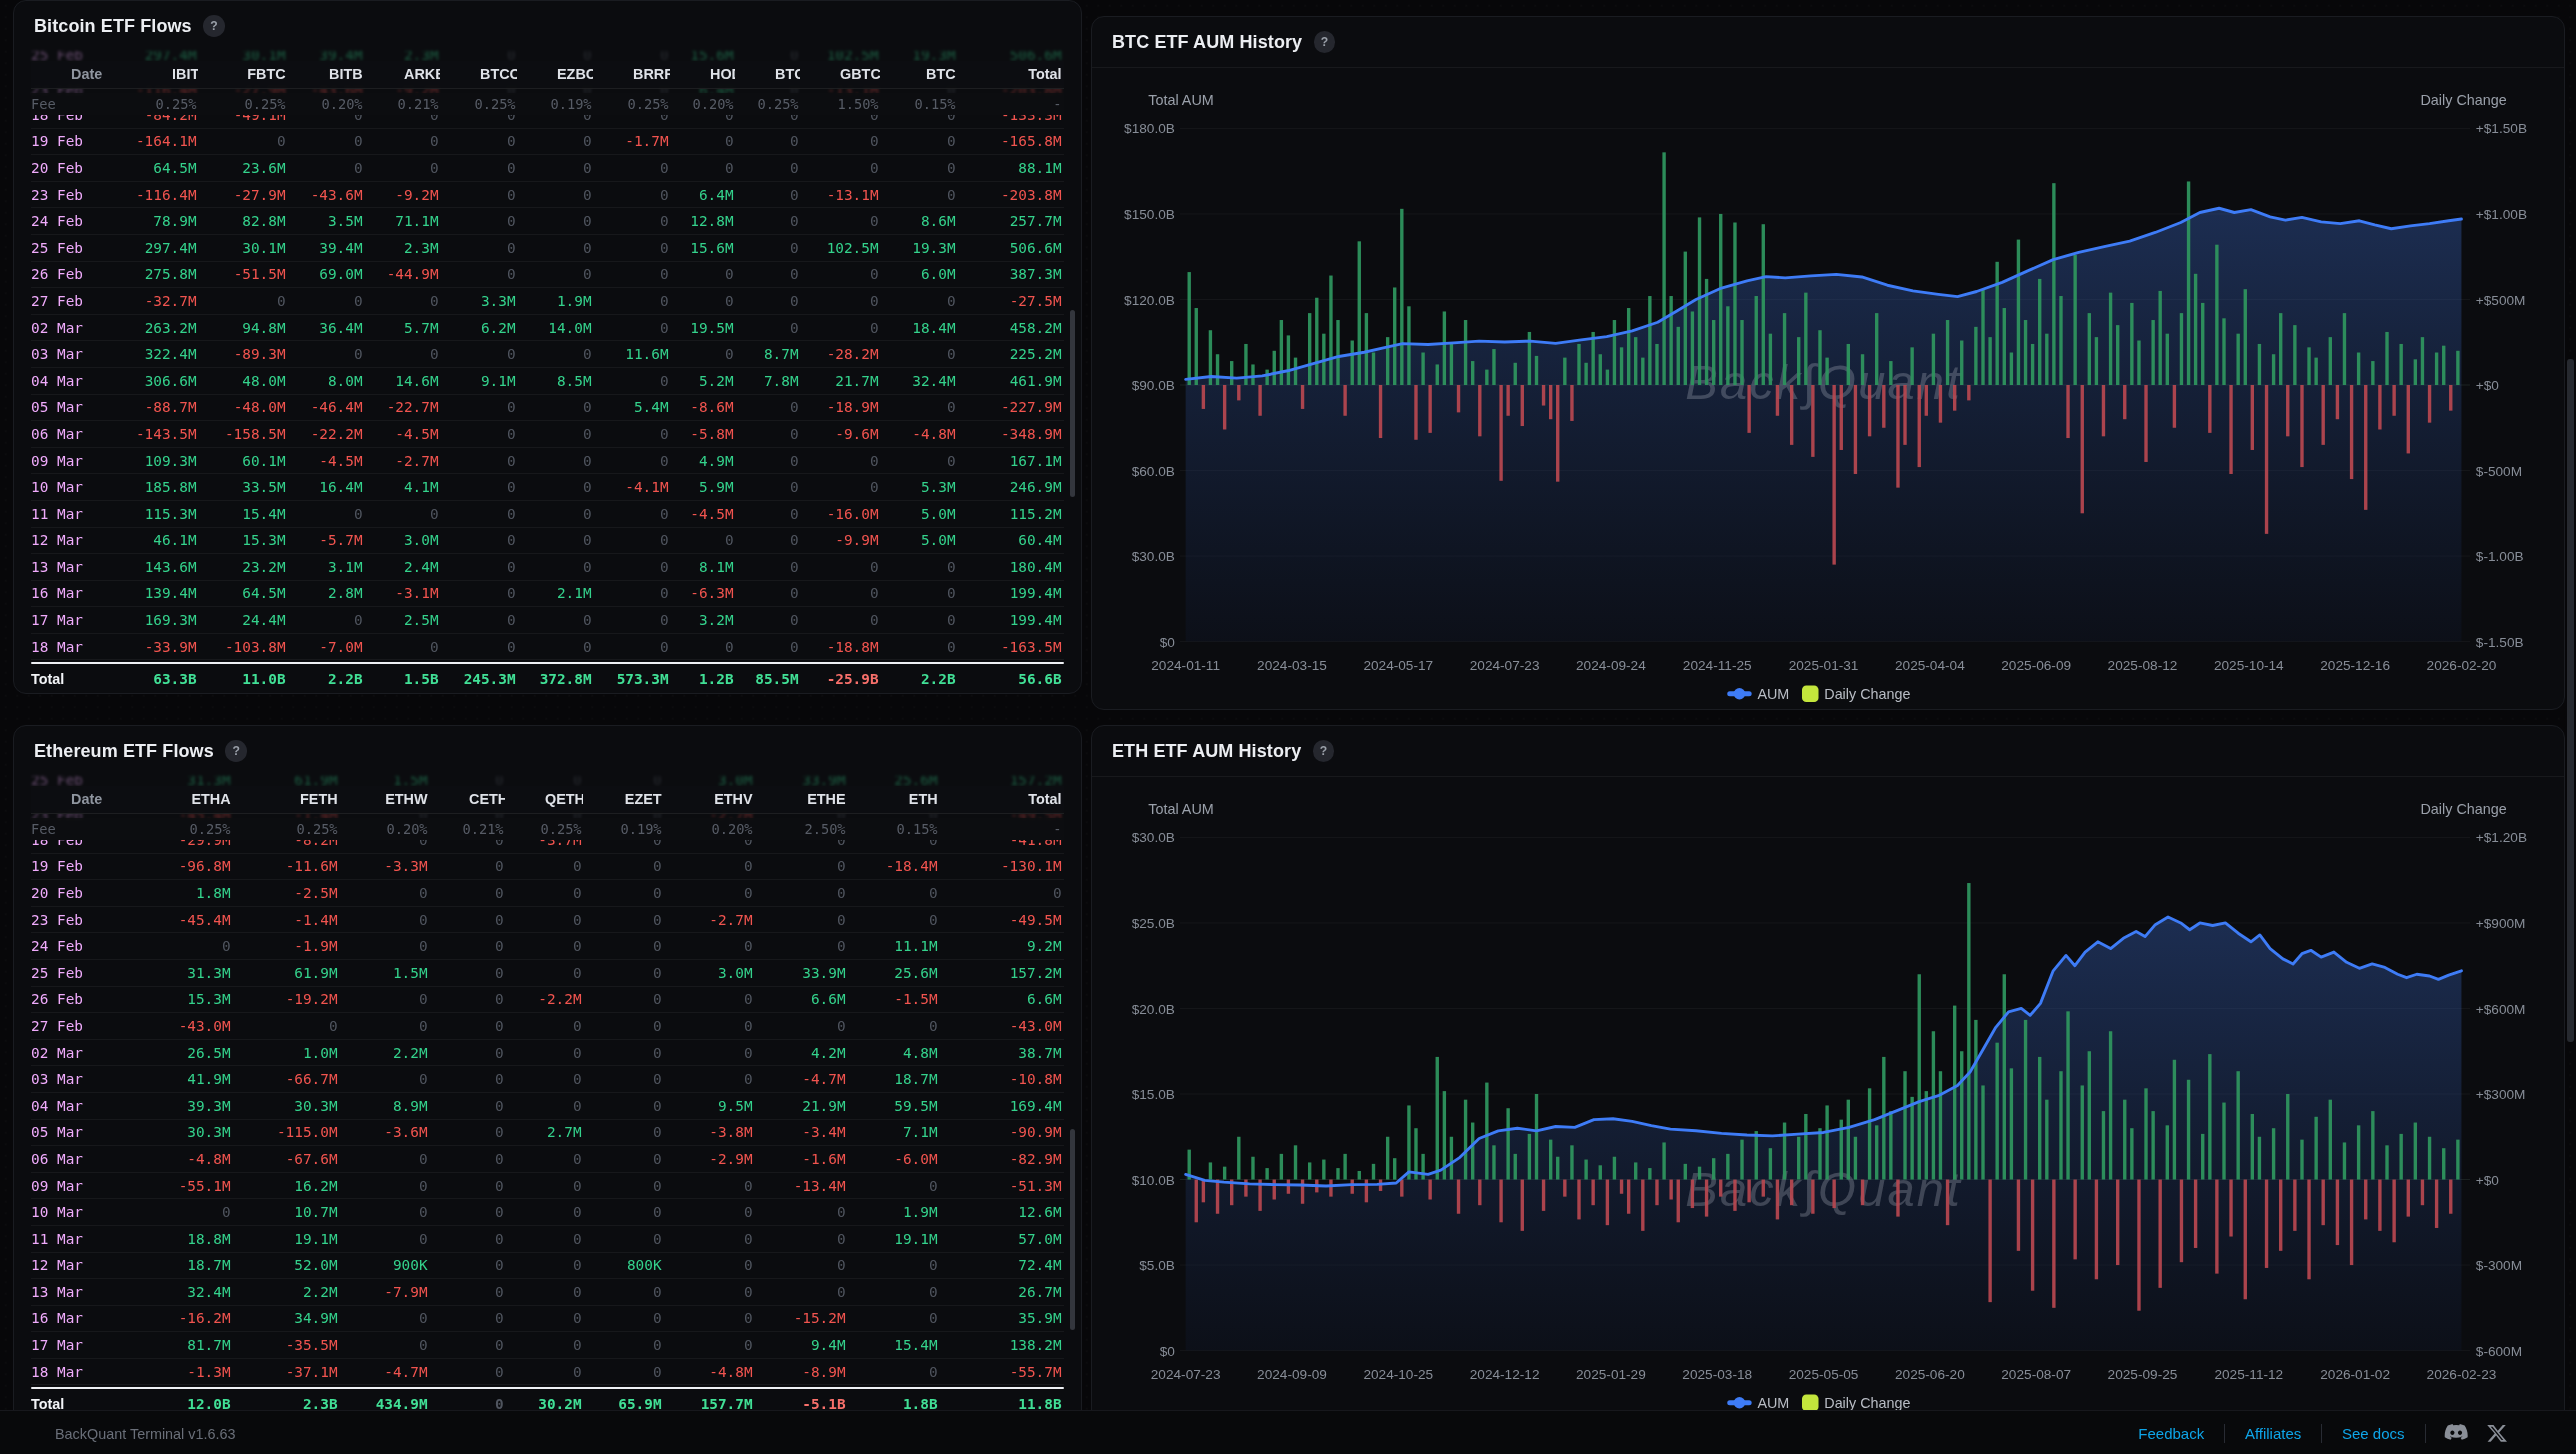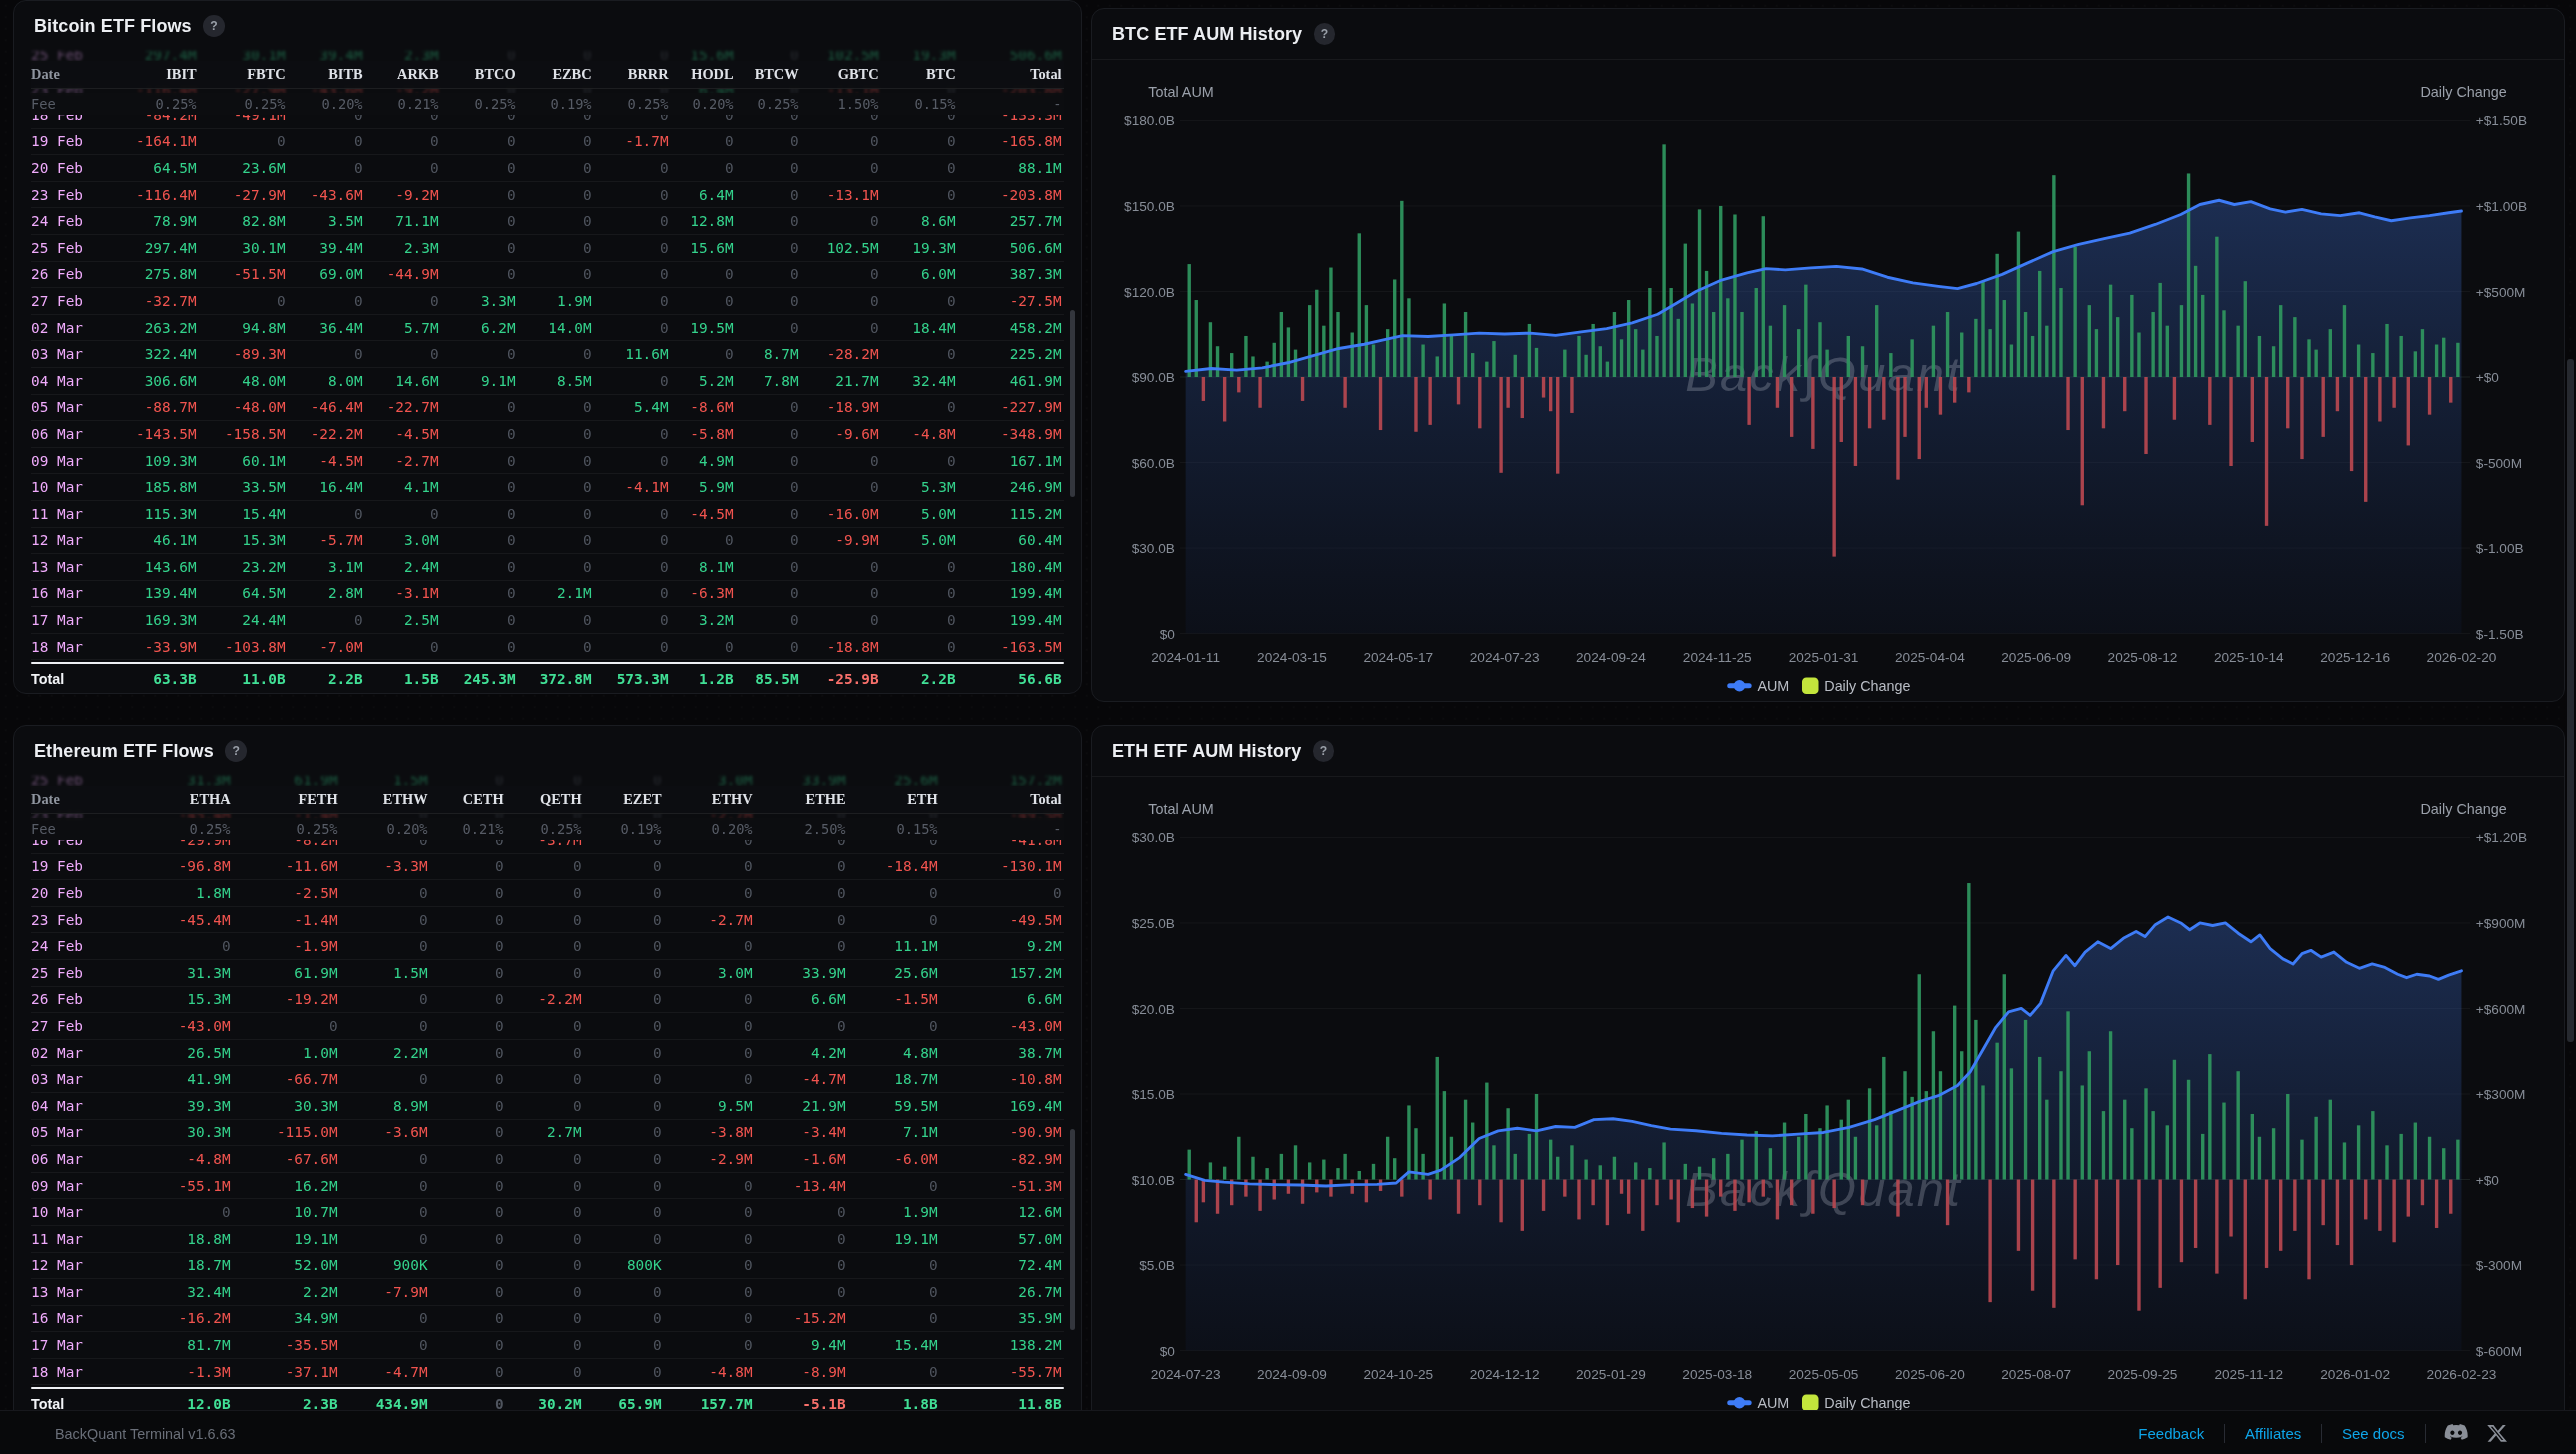--- a/index.html
+++ b/index.html
@@ -3,39 +3,39 @@
 <meta charset="utf-8">
 <style>
   html,body{margin:0;padding:0;background:#070709;width:2576px;height:1455px;overflow:hidden;
     font-family:"Liberation Sans",sans-serif;-webkit-font-smoothing:antialiased;}
   body{position:relative;
     background-image:radial-gradient(rgba(255,255,255,0.018) 1.1px, transparent 1.1px);
     background-size:11.5px 11.5px;}
   .panel{position:absolute;background:#0b0c0f;border:0.7px solid #1a1c21;border-radius:13px;overflow:hidden;}
   #btc-table-panel{left:13px;top:0;width:1067px;height:692px;}
   #eth-table-panel{left:13px;top:725px;width:1067px;height:706px;}
-  #btc-chart-panel{left:1091px;top:8px;width:1472px;height:692px;}
+  #btc-chart-panel{left:1091px;top:16px;width:1472px;height:692px;}
   #eth-chart-panel{left:1091px;top:725px;width:1472px;height:706px;}
   .panel-head{position:absolute;left:0;top:0;right:0;height:50px;display:flex;align-items:center;padding-left:20px;z-index:6;}
   .panel-title{font-size:18px;font-weight:700;color:#eceef2;letter-spacing:0.1px;}
   .help{width:21.6px;height:21.6px;border-radius:50%;background:#25272e;color:#9aa0a9;font-size:12.2px;font-weight:700;
     display:flex;align-items:center;justify-content:center;margin-left:11.5px;cursor:pointer;}
   .chart-head{border-bottom:0.7px solid rgba(255,255,255,0.055);}
   
   .trow{display:grid;align-items:center;height:25.6px;border-bottom:0.7px solid rgba(255,255,255,0.05);
     font-family:"DejaVu Sans Mono","Liberation Mono",monospace;font-size:14.4px;}
   .cell{text-align:right;padding-right:1.4px;overflow:hidden;white-space:nowrap;}
   .cell:first-child{text-align:left;}
   .c-date{color:#f0abfc;}
   .c-pos{color:#34d28c;}
   .c-neg{color:#f1544f;}
   .c-zero{color:#4f545e;}
   .thead{position:absolute;left:17px;right:17px;top:60px;height:26.6px;display:grid;align-items:center;z-index:4;
     background:rgba(13,14,17,0.92);border-bottom:0.7px solid rgba(255,255,255,0.07);font-size:14.4px;font-weight:700;color:#dfe2e8;}
-  .thead .cell{font-family:Liberation Serif, serif;}
+  .thead .cell{font-family:Liberation Sans, sans-serif;margin-left:40px;}
   .feerow{position:absolute;left:17px;right:17px;top:92px;height:21.6px;display:grid;align-items:center;z-index:4;
     background:rgba(13,14,17,0.85);font-family:"DejaVu Sans Mono","Liberation Mono",monospace;font-size:13.7px;color:#575c66;}
   .ghost{position:absolute;left:17px;right:17px;overflow:hidden;filter:blur(1.8px);opacity:.4;z-index:2;pointer-events:none;}
   .ghost .trow{border-bottom:none;}
   .rows-vp{position:absolute;left:17px;right:17px;top:114px;height:546px;overflow:hidden;z-index:1;}
   .rows-inner{position:relative;top:-13px;}
   .total-sep{position:absolute;left:17px;right:17px;top:661px;height:2.2px;background:#eef0f4;border-radius:1.4px;z-index:5;}
   .totalrow{position:absolute;left:17px;right:17px;top:666px;height:24.4px;display:grid;align-items:center;z-index:5;
     font-family:"DejaVu Sans Mono","Liberation Mono",monospace;font-size:14.4px;font-weight:700;}
   .totalrow .cell:first-child{font-family:"Liberation Sans",sans-serif;color:#f2f4f7;font-weight:700;}

